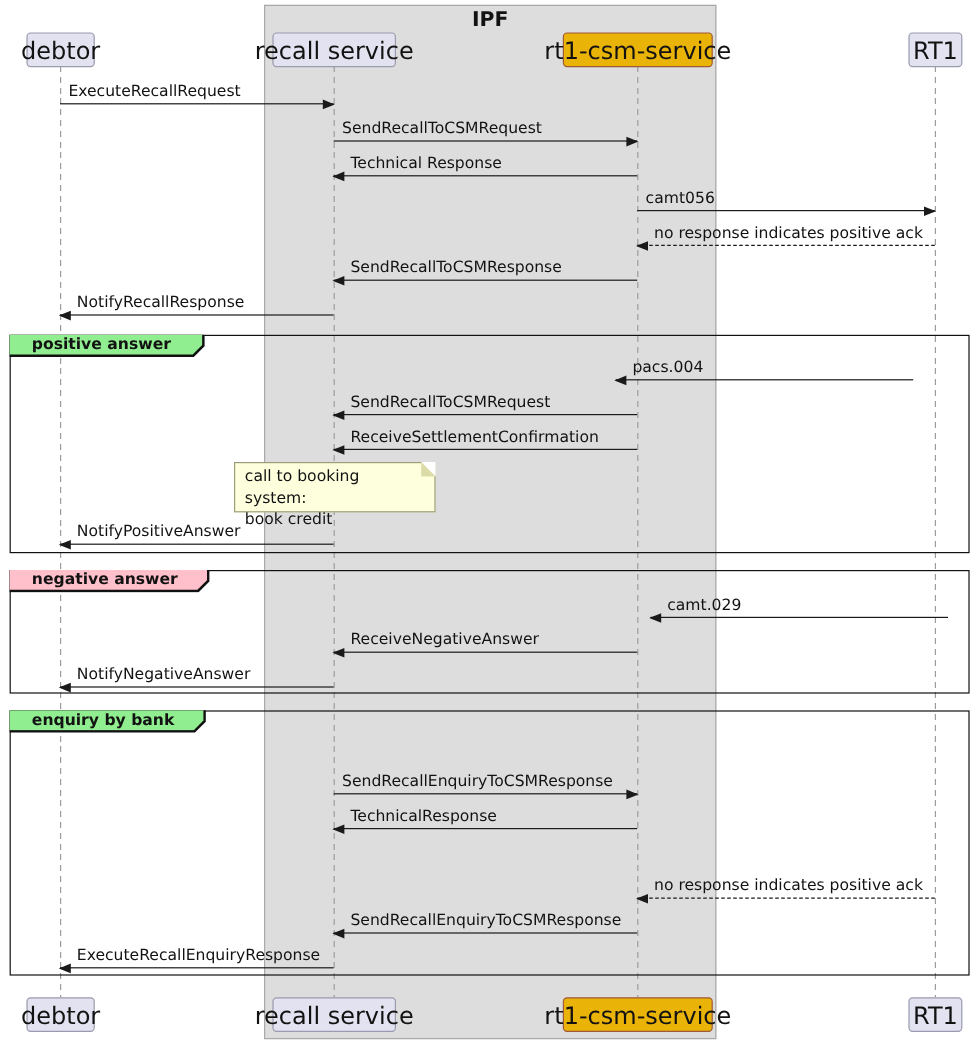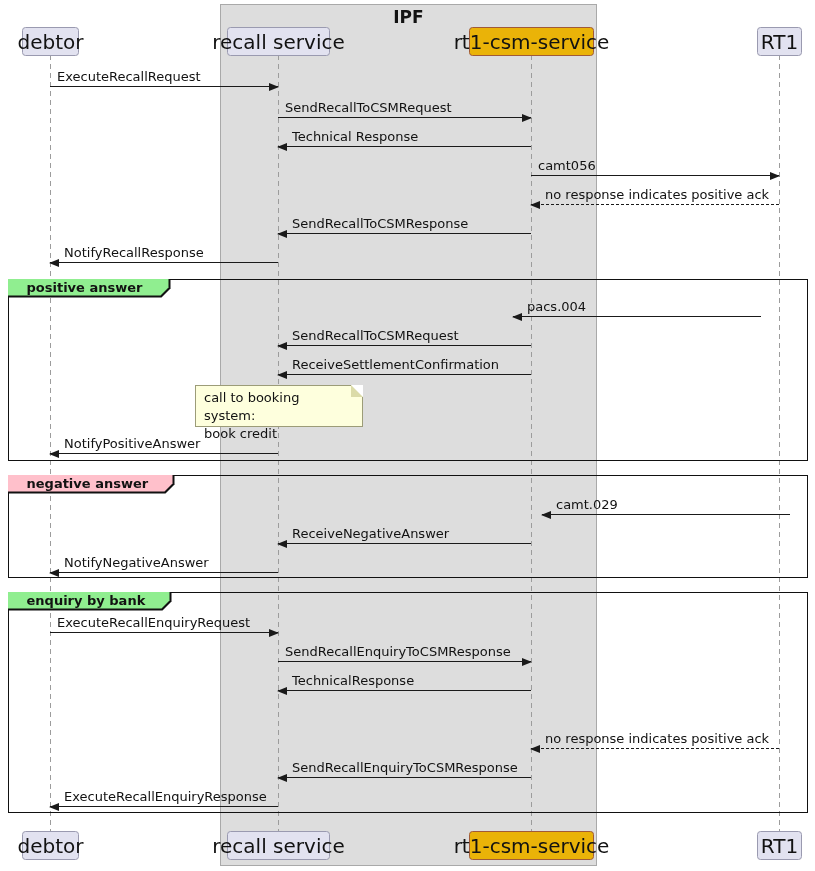--- a/index.html
+++ b/index.html
@@ -125,23 +125,20 @@
   <div class="msg left" style="left:542px;top:496px;width:248px">
       <span class="lbl">camt.029</span>
     </div>
   <div class="msg left" style="left:278px;top:525px;width:253px">
       <span class="lbl">ReceiveNegativeAnswer</span>
     </div>
   <div class="msg left" style="left:50px;top:554px;width:228px">
       <span class="lbl">NotifyNegativeAnswer</span>
     </div>
 
-  <div class="msg right" style="left:50px;top:614px;width:228px">
-      <span class="lbl">ExecuteRecallEnquiryRequest</span>
-    </div>
   <div class="msg right" style="left:278px;top:643px;width:253px">
       <span class="lbl">SendRecallEnquiryToCSMResponse</span>
     </div>
   <div class="msg left" style="left:278px;top:672px;width:253px">
       <span class="lbl">TechnicalResponse</span>
     </div>
   <div class="msg left dashed" style="left:531px;top:730px;width:248px">
       <span class="lbl">no response indicates positive ack</span>
     </div>
   <div class="msg left" style="left:278px;top:759px;width:253px">

